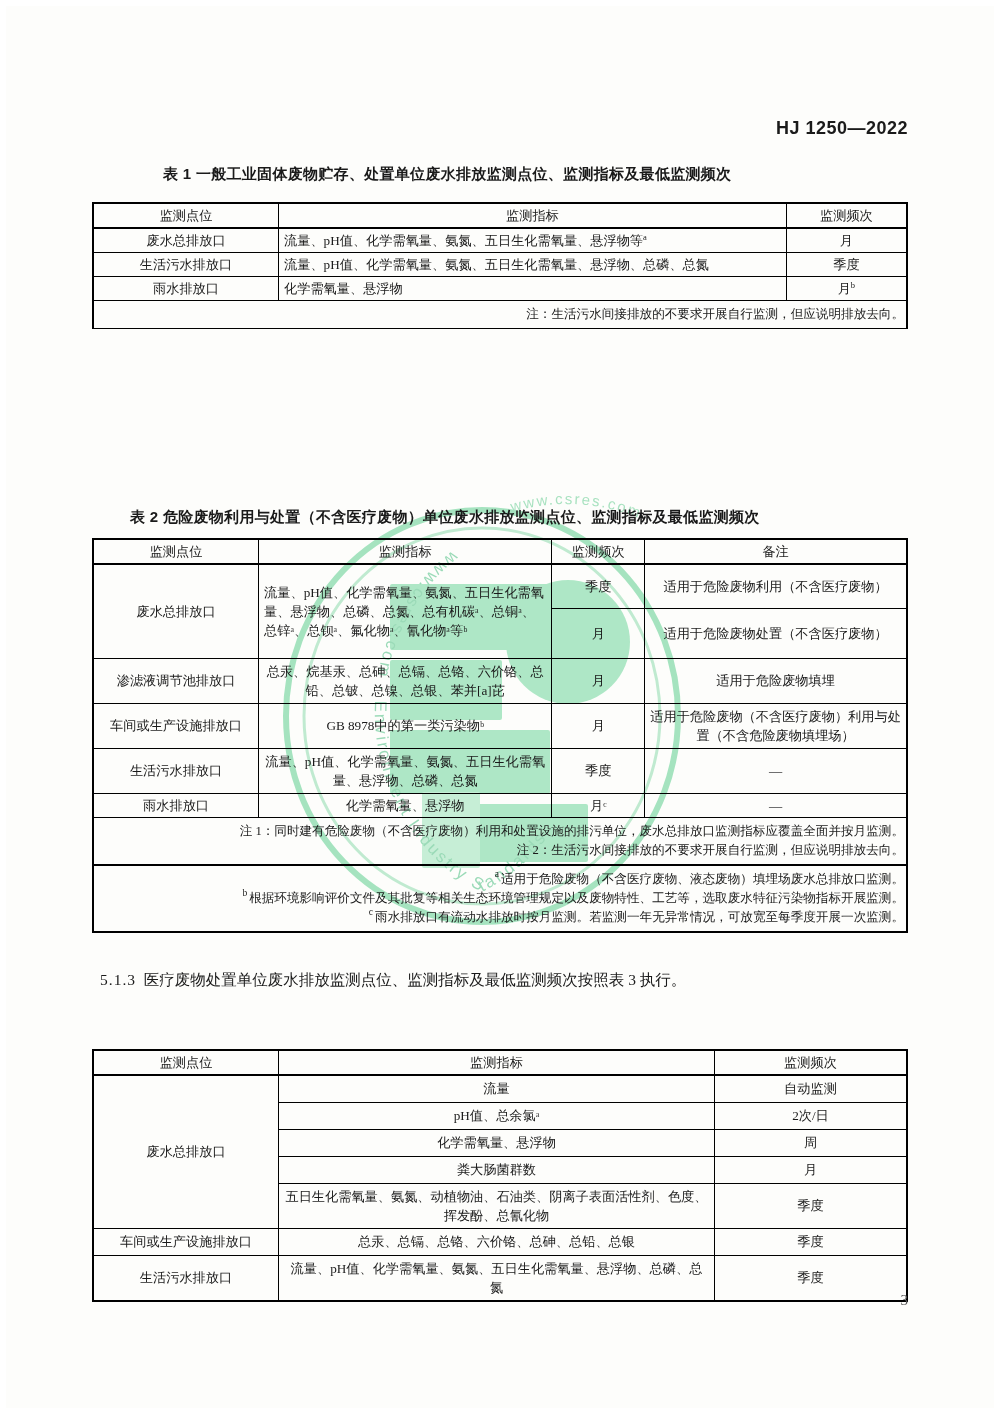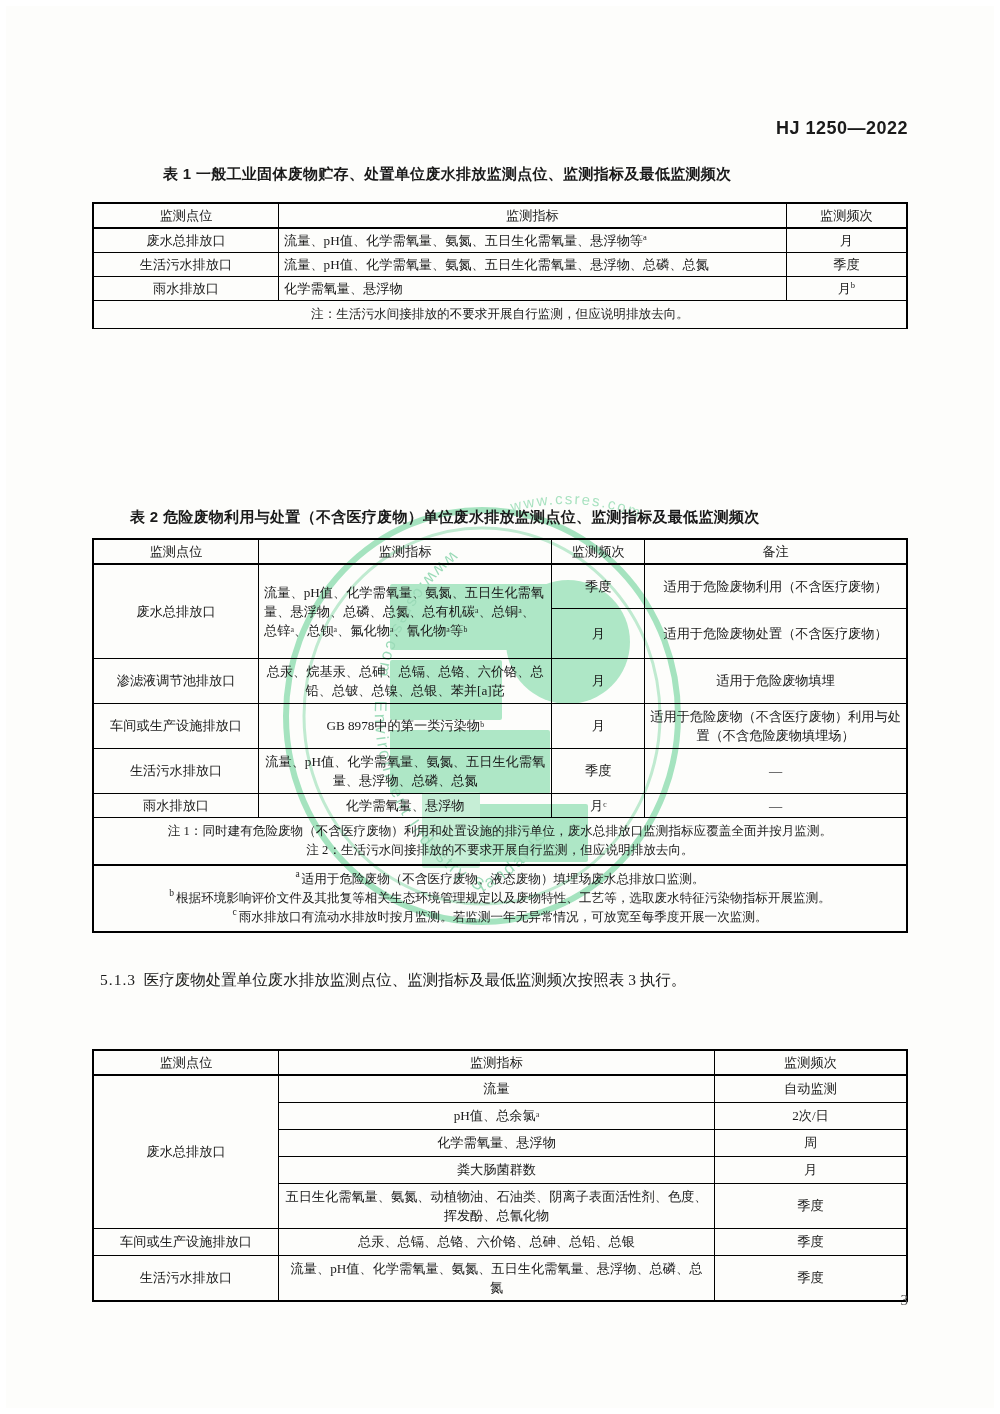--- a/index.html
+++ b/index.html
@@ -69,21 +69,21 @@
     font-size:13.2px;
     line-height:17px;
     text-align:center;
     vertical-align:middle;
     font-weight:400;
   }
   table.doc .outer-top td, table.doc .outer-top th { border-top-width:2.5px; }
   table.doc tr.hdr td { border-bottom-width:2.5px; }
   table.doc td.l { text-align:left; }
   table.doc tr.note td {
-    text-align:center; font-size:12.6px; line-height:19px; padding:4px 11px;
+    text-align:right; font-size:12.6px; line-height:19px; padding:4px 2px;
   }
   table.doc tr.notes-sep td { border-top-width:2.5px; }
   table.doc tr.last td { border-bottom-width:2.5px; }
   table.doc td.edge-l { border-left-width:2.5px; }
   table.doc td.edge-r { border-right-width:2.5px; }
   sup { font-size:8.5px; vertical-align:super; line-height:0; }
   .fn-mark { font-size:9.5px; vertical-align:super; line-height:0; margin-right:2px; }
 
   
   .watermark {

